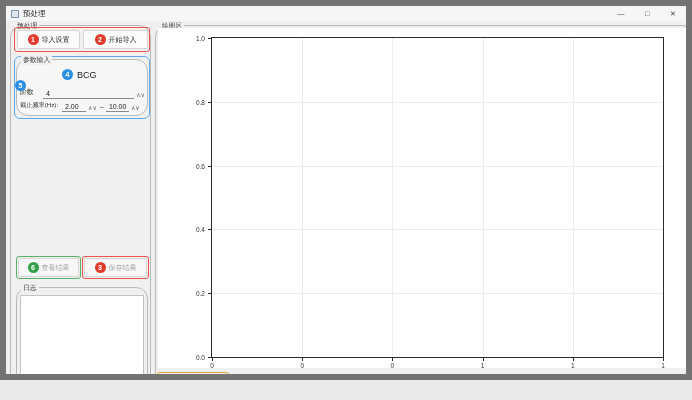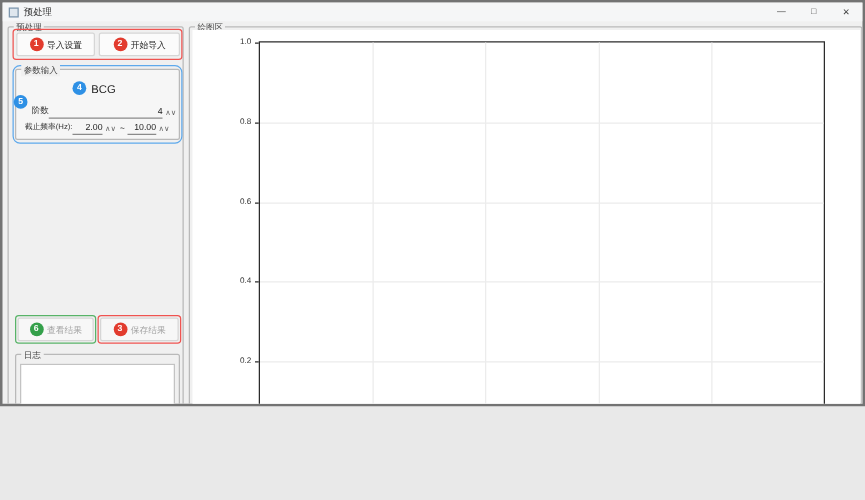--- a/index.html
+++ b/index.html
@@ -1,28 +1,28 @@
 <!DOCTYPE html>
 <html><head>
 <meta charset="utf-8">
 <style>
   * { margin:0; padding:0; box-sizing:border-box; }
   html,body { width:692px; height:400px; }
   body { font-family:"Liberation Sans","DejaVu Sans",sans-serif; background:#e9e9e9; }
-  #win { position:relative; width:692px; height:325px; background:#f0f0f0; border:2px solid #737373; overflow:hidden; }
+  #win { position:relative; width:692px; height:380px; background:#f0f0f0; border:6px solid #737373; overflow:hidden; }
 
   
   #titlebar { position:absolute; left:0; top:0; width:100%; height:15px; background:#f5f6f7; }
   #app-icon { position:absolute; left:5px; top:4px; width:8px; height:8px; background:#dfe7ee; border:1px solid #7d96ad; }
   #title-text { position:absolute; left:17px; top:3px; font-size:7.5px; color:#333; }
   #win-controls { position:absolute; right:0; top:0; height:15px; display:flex; }
   .winbtn { width:26px; height:15px; display:flex; align-items:center; justify-content:center; font-size:7px; color:#444; }
 
   
-  .groupbox { position:absolute; border:1px solid #b9b9b9; border-radius:2px;text-align:right; }
+  .groupbox { position:absolute; border:1px solid #b9b9b9; border-radius:12px; }
   .gb-legend { position:absolute; top:-5px; left:4px; background:#f0f0f0; padding:0 2px; font-size:6.8px; color:#444; white-space:nowrap; }
 
   
   .som-box { position:absolute; border-radius:3px; pointer-events:none; }
   .som-badge { position:absolute; width:11px; height:11px; border-radius:50%; color:#fff; font-size:7px; font-weight:bold; display:flex; align-items:center; justify-content:center; z-index:5; }
 
   
   .btn { position:absolute; background:#fbfbfb; border:1px solid #d6d6d6; border-radius:2px; display:flex; align-items:center; justify-content:center; gap:3px; font-size:7px; color:#222; }
   .btn.disabled { color:#a3a3a3; background:#f7f7f7; }
   .btn .badge-slot { width:11px; height:11px; position:relative; flex:0 0 auto; }

